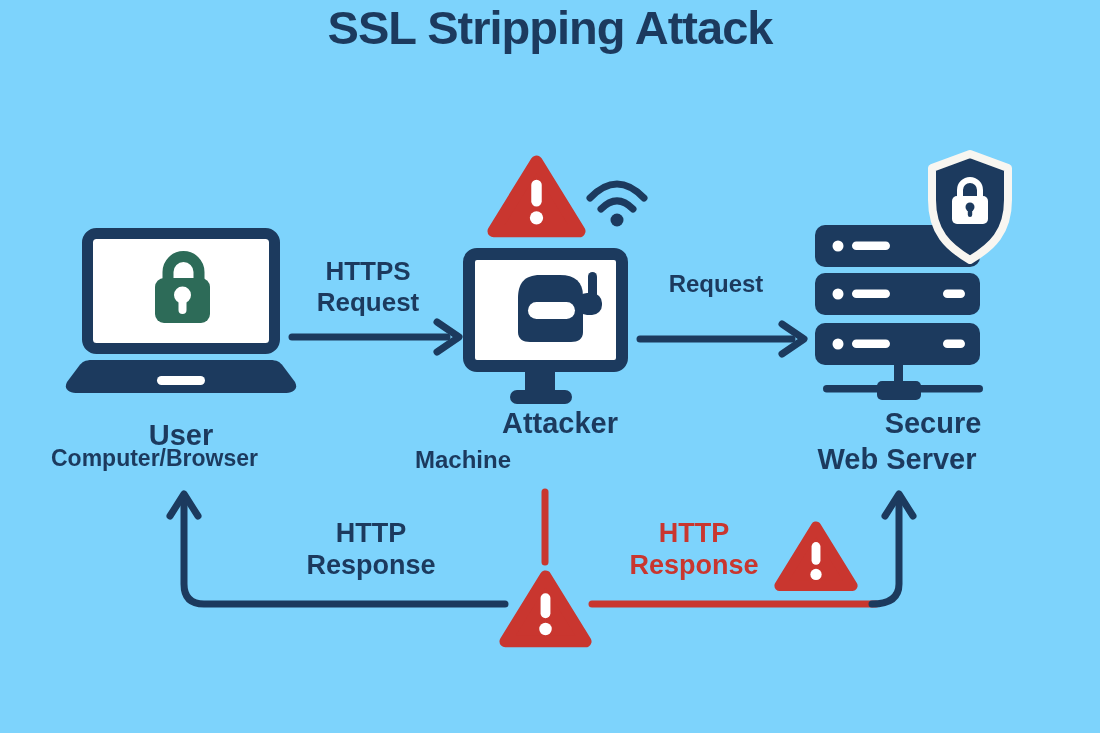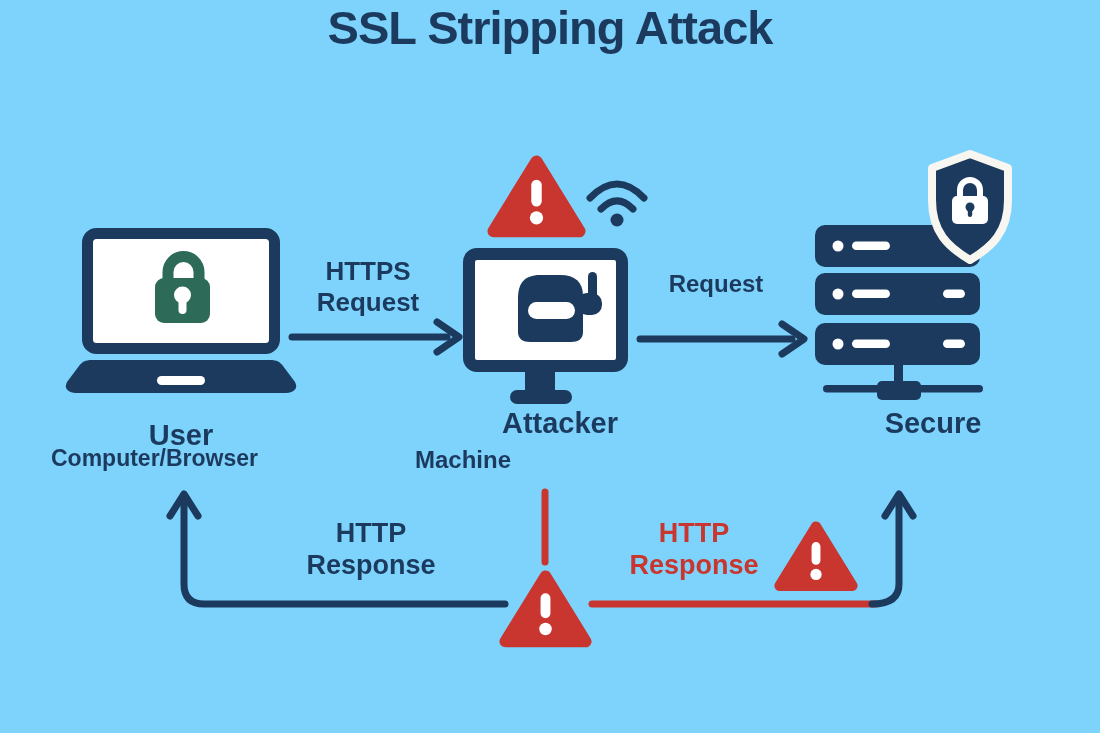--- a/index.html
+++ b/index.html
@@ -134,20 +134,21 @@
     </g>
   </svg>
   <svg class="abs icon-layer" style="left:924px;top:148px" width="92" height="120" viewBox="0 0 92 120">
     <path d="M46,6 L84,20 V52 C84,84 68,99 46,112 C24,99 8,84 8,52 V20 Z" fill="#1c3a5e" stroke="#f8f6f1" stroke-width="8" stroke-linejoin="round"></path>
     <path d="M36,50 V42 A10,10 0 0 1 56,42 V50" fill="none" stroke="#ffffff" stroke-width="6"></path>
     <rect x="28" y="48" width="36" height="28" rx="5" fill="#ffffff"></rect>
     <circle cx="46" cy="59" r="4.5" fill="#1c3a5e"></circle>
     <rect x="43.8" y="59" width="4.4" height="10" rx="2.2" fill="#1c3a5e"></rect>
   </svg>
   <div class="abs node-label" style="left:803px;top:408px">Secure</div>
+  <div class="abs node-label" style="left:767px;top:444px">Web Server</div>
 
   <div class="abs flow-label" style="left:258px;top:256px;font-size:26px">
     <div>HTTPS</div>
     <div>Request</div>
   </div>
   <div class="abs flow-label" style="left:606px;top:270px;font-size:24px">
     <div>Request</div>
   </div>
   <div class="abs flow-label" style="left:261px;top:517px;font-size:27px">
     <div>HTTP</div>

